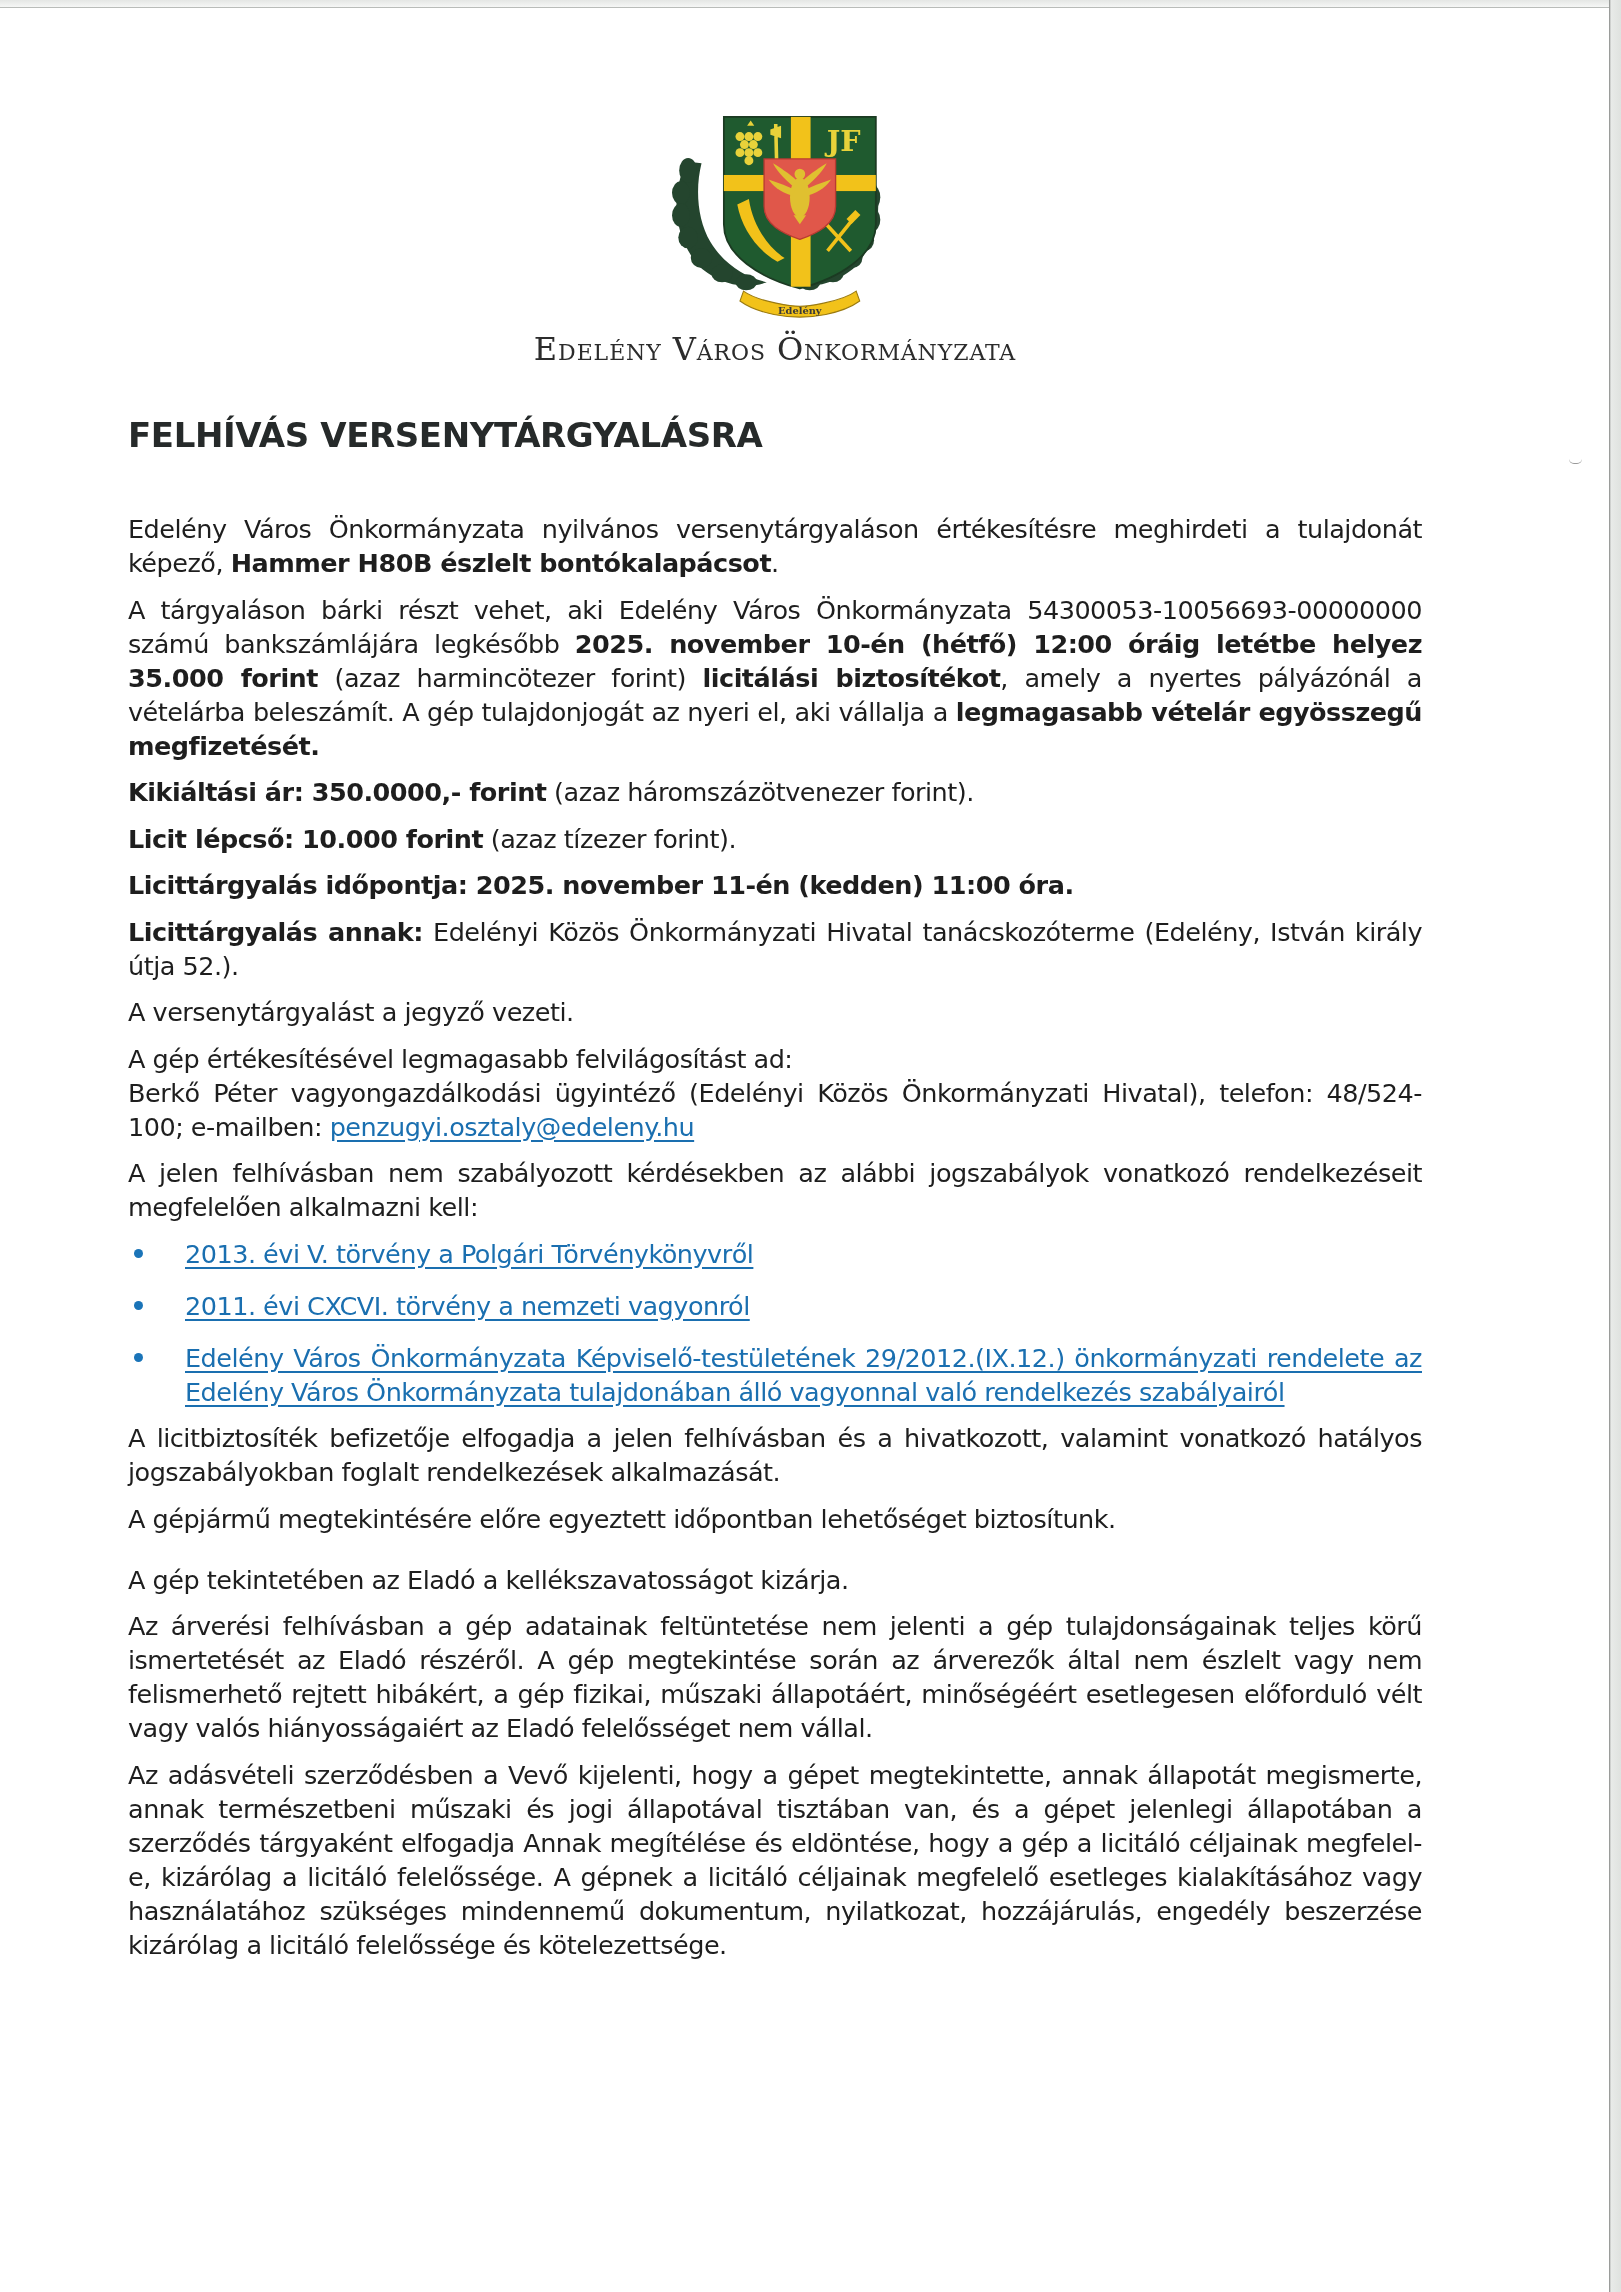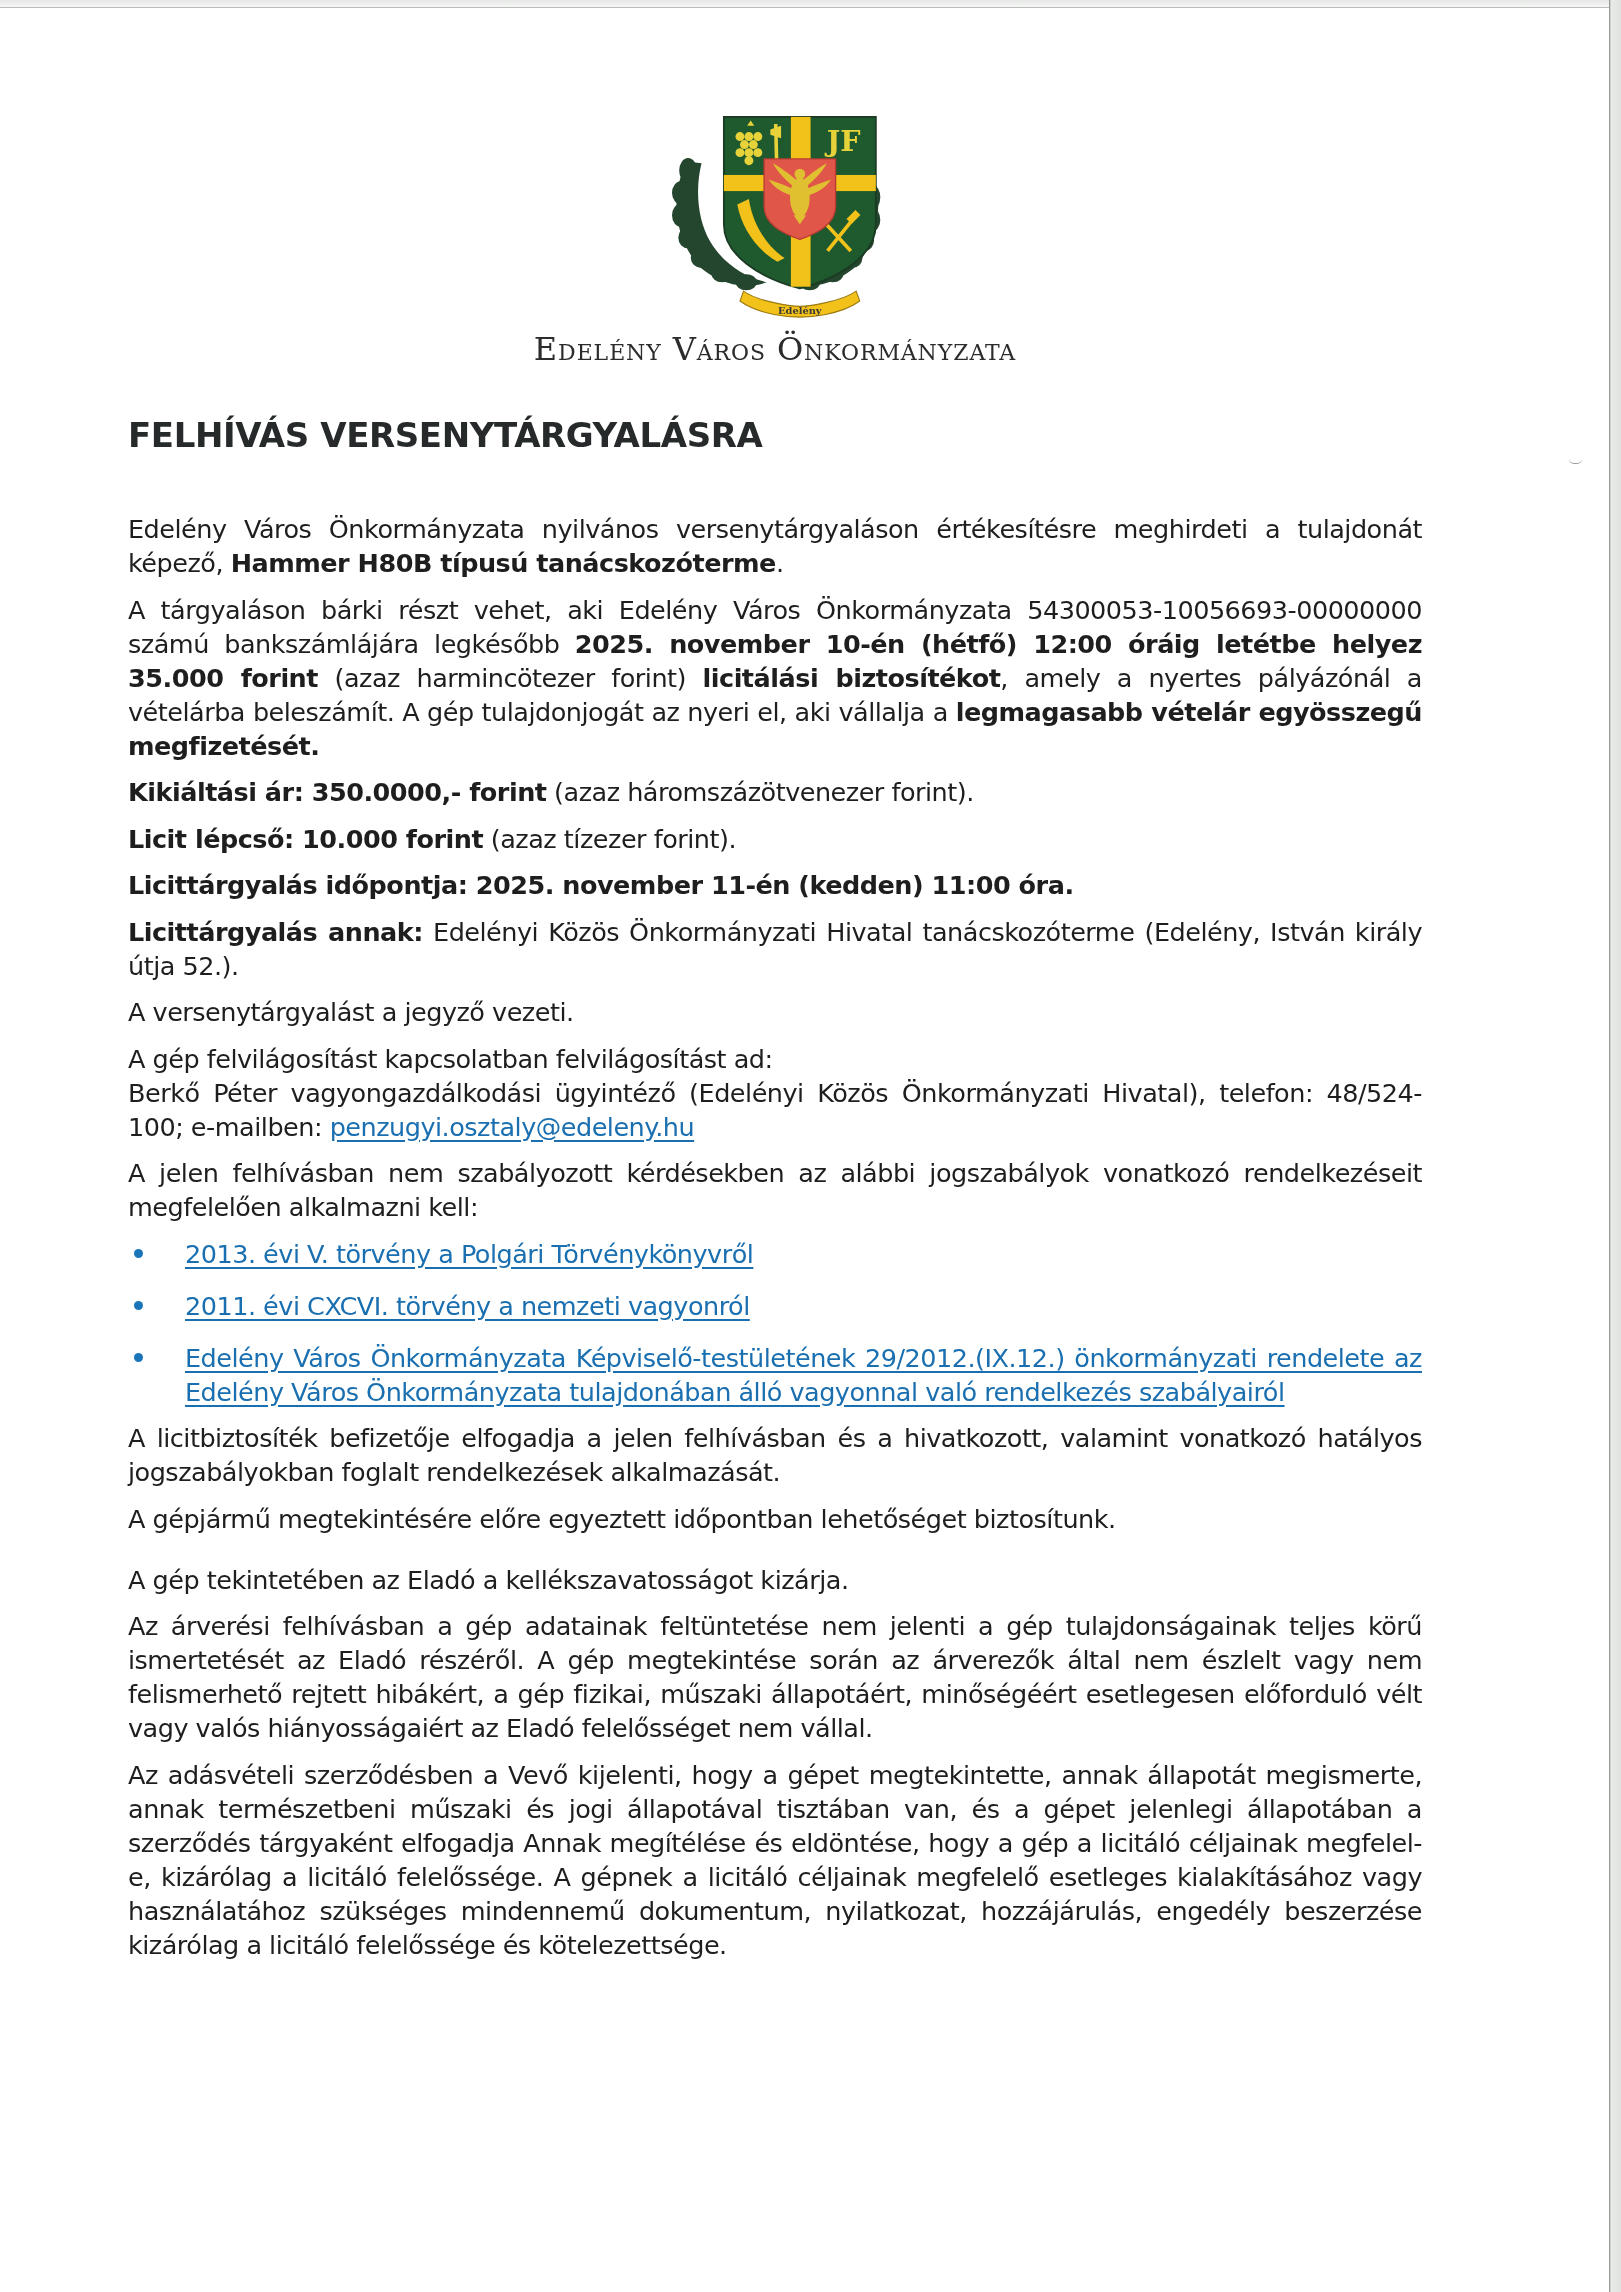--- a/index.html
+++ b/index.html
@@ -200,35 +200,35 @@
       <path d="M92 215 C110 228, 150 232, 155 232 C160 232, 200 228, 218 215 L222 226 C200 242, 165 244, 155 244 C145 244, 110 242, 88 226 Z" fill="#f2c21a" stroke="#9a7a10" stroke-width="1.2"></path>
       <text x="155" y="240" text-anchor="middle" font-family="DejaVu Serif, serif" font-size="11" font-weight="bold" fill="#3a3a3a">Edelény</text>
     </g>
   </svg>
 
   <div class="org-name">Edelény Város Önkormányzata</div>
   <div class="doc-title">FELHÍVÁS VERSENYTÁRGYALÁSRA</div>
 
   <div class="body-text">
 
-    <p><span>Edelény Város Önkormányzata nyilvános versenytárgyaláson értékesítésre meghirdeti a tulajdonát képező, </span><b>Hammer H80B típusú tanácskozóterme</b><span>.</span></p>
+    <p><span>Edelény Város Önkormányzata nyilvános versenytárgyaláson értékesítésre meghirdeti a tulajdonát képező, </span><b>Hammer H80B észlelt bontókalapácsot</b><span>.</span></p>
 
     <p><span>A tárgyaláson bárki részt vehet, aki Edelény Város Önkormányzata 54300053-10056693-00000000 számú bankszámlájára legkésőbb </span><b>2025. november 10-én (hétfő) 12:00 óráig letétbe helyez 35.000 forint</b><span> (azaz harmincötezer forint) </span><b>licitálási biztosítékot</b><span>, amely a nyertes pályázónál a vételárba beleszámít. A gép tulajdonjogát az nyeri el, aki vállalja a </span><b>legmagasabb vételár egyösszegű megfizetését.</b></p>
 
     <p><b>Kikiáltási ár: 350.0000,- forint</b><span> (azaz háromszázötvenezer forint).</span></p>
 
     <p><b>Licit lépcső: 10.000 forint</b><span> (azaz tízezer forint).</span></p>
 
     <p><b>Licittárgyalás időpontja: 2025. november 11-én (kedden) 11:00 óra.</b></p>
 
     <p><b>Licittárgyalás annak:</b><span> Edelényi Közös Önkormányzati Hivatal tanácskozóterme (Edelény, István király útja 52.).</span></p>
 
     <p>A versenytárgyalást a jegyző vezeti.</p>
 
-    <p><span>A gép felvilágosítást kapcsolatban felvilágosítást ad:</span><br><span>Berkő Péter vagyongazdálkodási ügyintéző (Edelényi Közös Önkormányzati Hivatal), telefon: 48/524-100; e-mailben: </span><a class="link">penzugyi.osztaly@edeleny.hu</a></p>
+    <p><span>A gép értékesítésével legmagasabb felvilágosítást ad:</span><br><span>Berkő Péter vagyongazdálkodási ügyintéző (Edelényi Közös Önkormányzati Hivatal), telefon: 48/524-100; e-mailben: </span><a class="link">penzugyi.osztaly@edeleny.hu</a></p>
 
     <p>A jelen felhívásban nem szabályozott kérdésekben az alábbi jogszabályok vonatkozó rendelkezéseit megfelelően alkalmazni kell:</p>
 
     <ul class="law-list">
       <li><span class="bullet"></span><a class="link">2013. évi V. törvény a Polgári Törvénykönyvről</a></li>
       <li><span class="bullet"></span><a class="link">2011. évi CXCVI. törvény a nemzeti vagyonról</a></li>
       <li style="margin-bottom:7px"><span class="bullet"></span><a class="link">Edelény Város Önkormányzata Képviselő-testületének 29/2012.(IX.12.) önkormányzati rendelete az Edelény Város Önkormányzata tulajdonában álló vagyonnal való rendelkezés szabályairól</a></li>
     </ul>
 
     <p>A licitbiztosíték befizetője elfogadja a jelen felhívásban és a hivatkozott, valamint vonatkozó hatályos jogszabályokban foglalt rendelkezések alkalmazását.</p>

